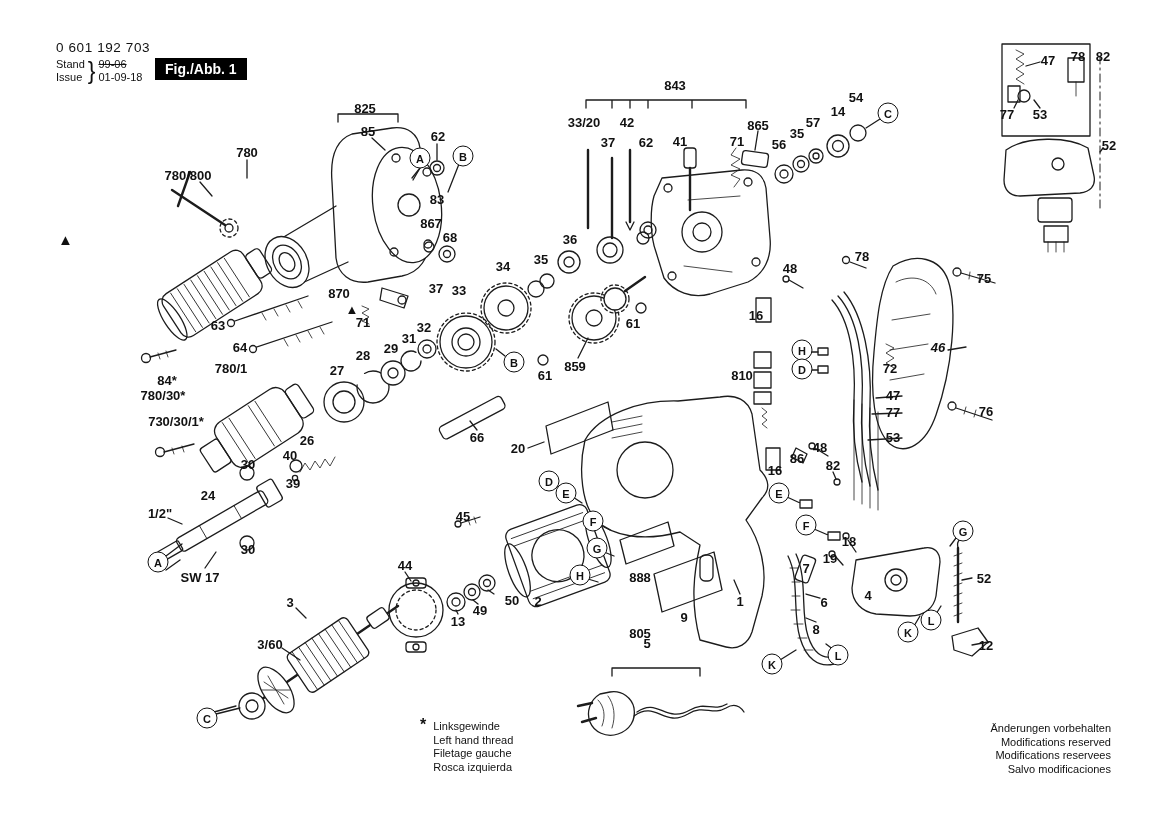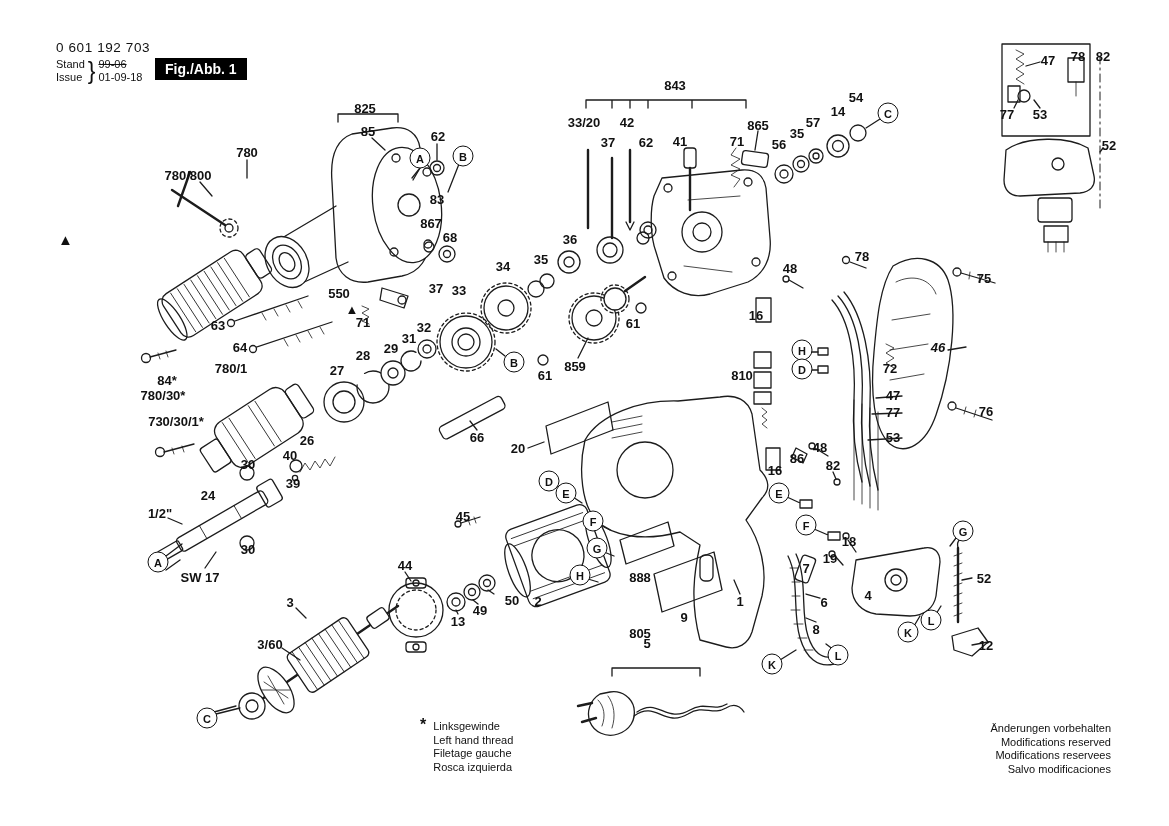--- a/index.html
+++ b/index.html
@@ -346,21 +346,21 @@
       <div class="part-label" style="left: 1078px; top: 56px;">78</div>
       <div class="part-label" style="left: 1103px; top: 56px;">82</div>
       <div class="part-label" style="left: 1007px; top: 114px;">77</div>
       <div class="part-label" style="left: 1040px; top: 114px;">53</div>
       <div class="part-label" style="left: 1109px; top: 145px;">52</div>
       <div class="part-label" style="left: 570px; top: 239px;">36</div>
       <div class="part-label" style="left: 541px; top: 259px;">35</div>
       <div class="part-label" style="left: 503px; top: 266px;">34</div>
       <div class="part-label" style="left: 459px; top: 290px;">33</div>
       <div class="part-label" style="left: 436px; top: 288px;">37</div>
-      <div class="part-label" style="left: 339px; top: 293px;">550</div>
+      <div class="part-label" style="left: 339px; top: 293px;">870</div>
       <div class="part-label" style="left: 363px; top: 322px;">71</div>
       <div class="part-label" style="left: 218px; top: 325px;">63</div>
       <div class="part-label" style="left: 240px; top: 347px;">64</div>
       <div class="part-label" style="left: 424px; top: 327px;">32</div>
       <div class="part-label" style="left: 409px; top: 338px;">31</div>
       <div class="part-label" style="left: 391px; top: 348px;">29</div>
       <div class="part-label" style="left: 363px; top: 355px;">28</div>
       <div class="part-label" style="left: 337px; top: 370px;">27</div>
       <div class="part-label" style="left: 167px; top: 380px;">84*</div>
       <div class="part-label" style="left: 163px; top: 395px;">780/30*</div>

